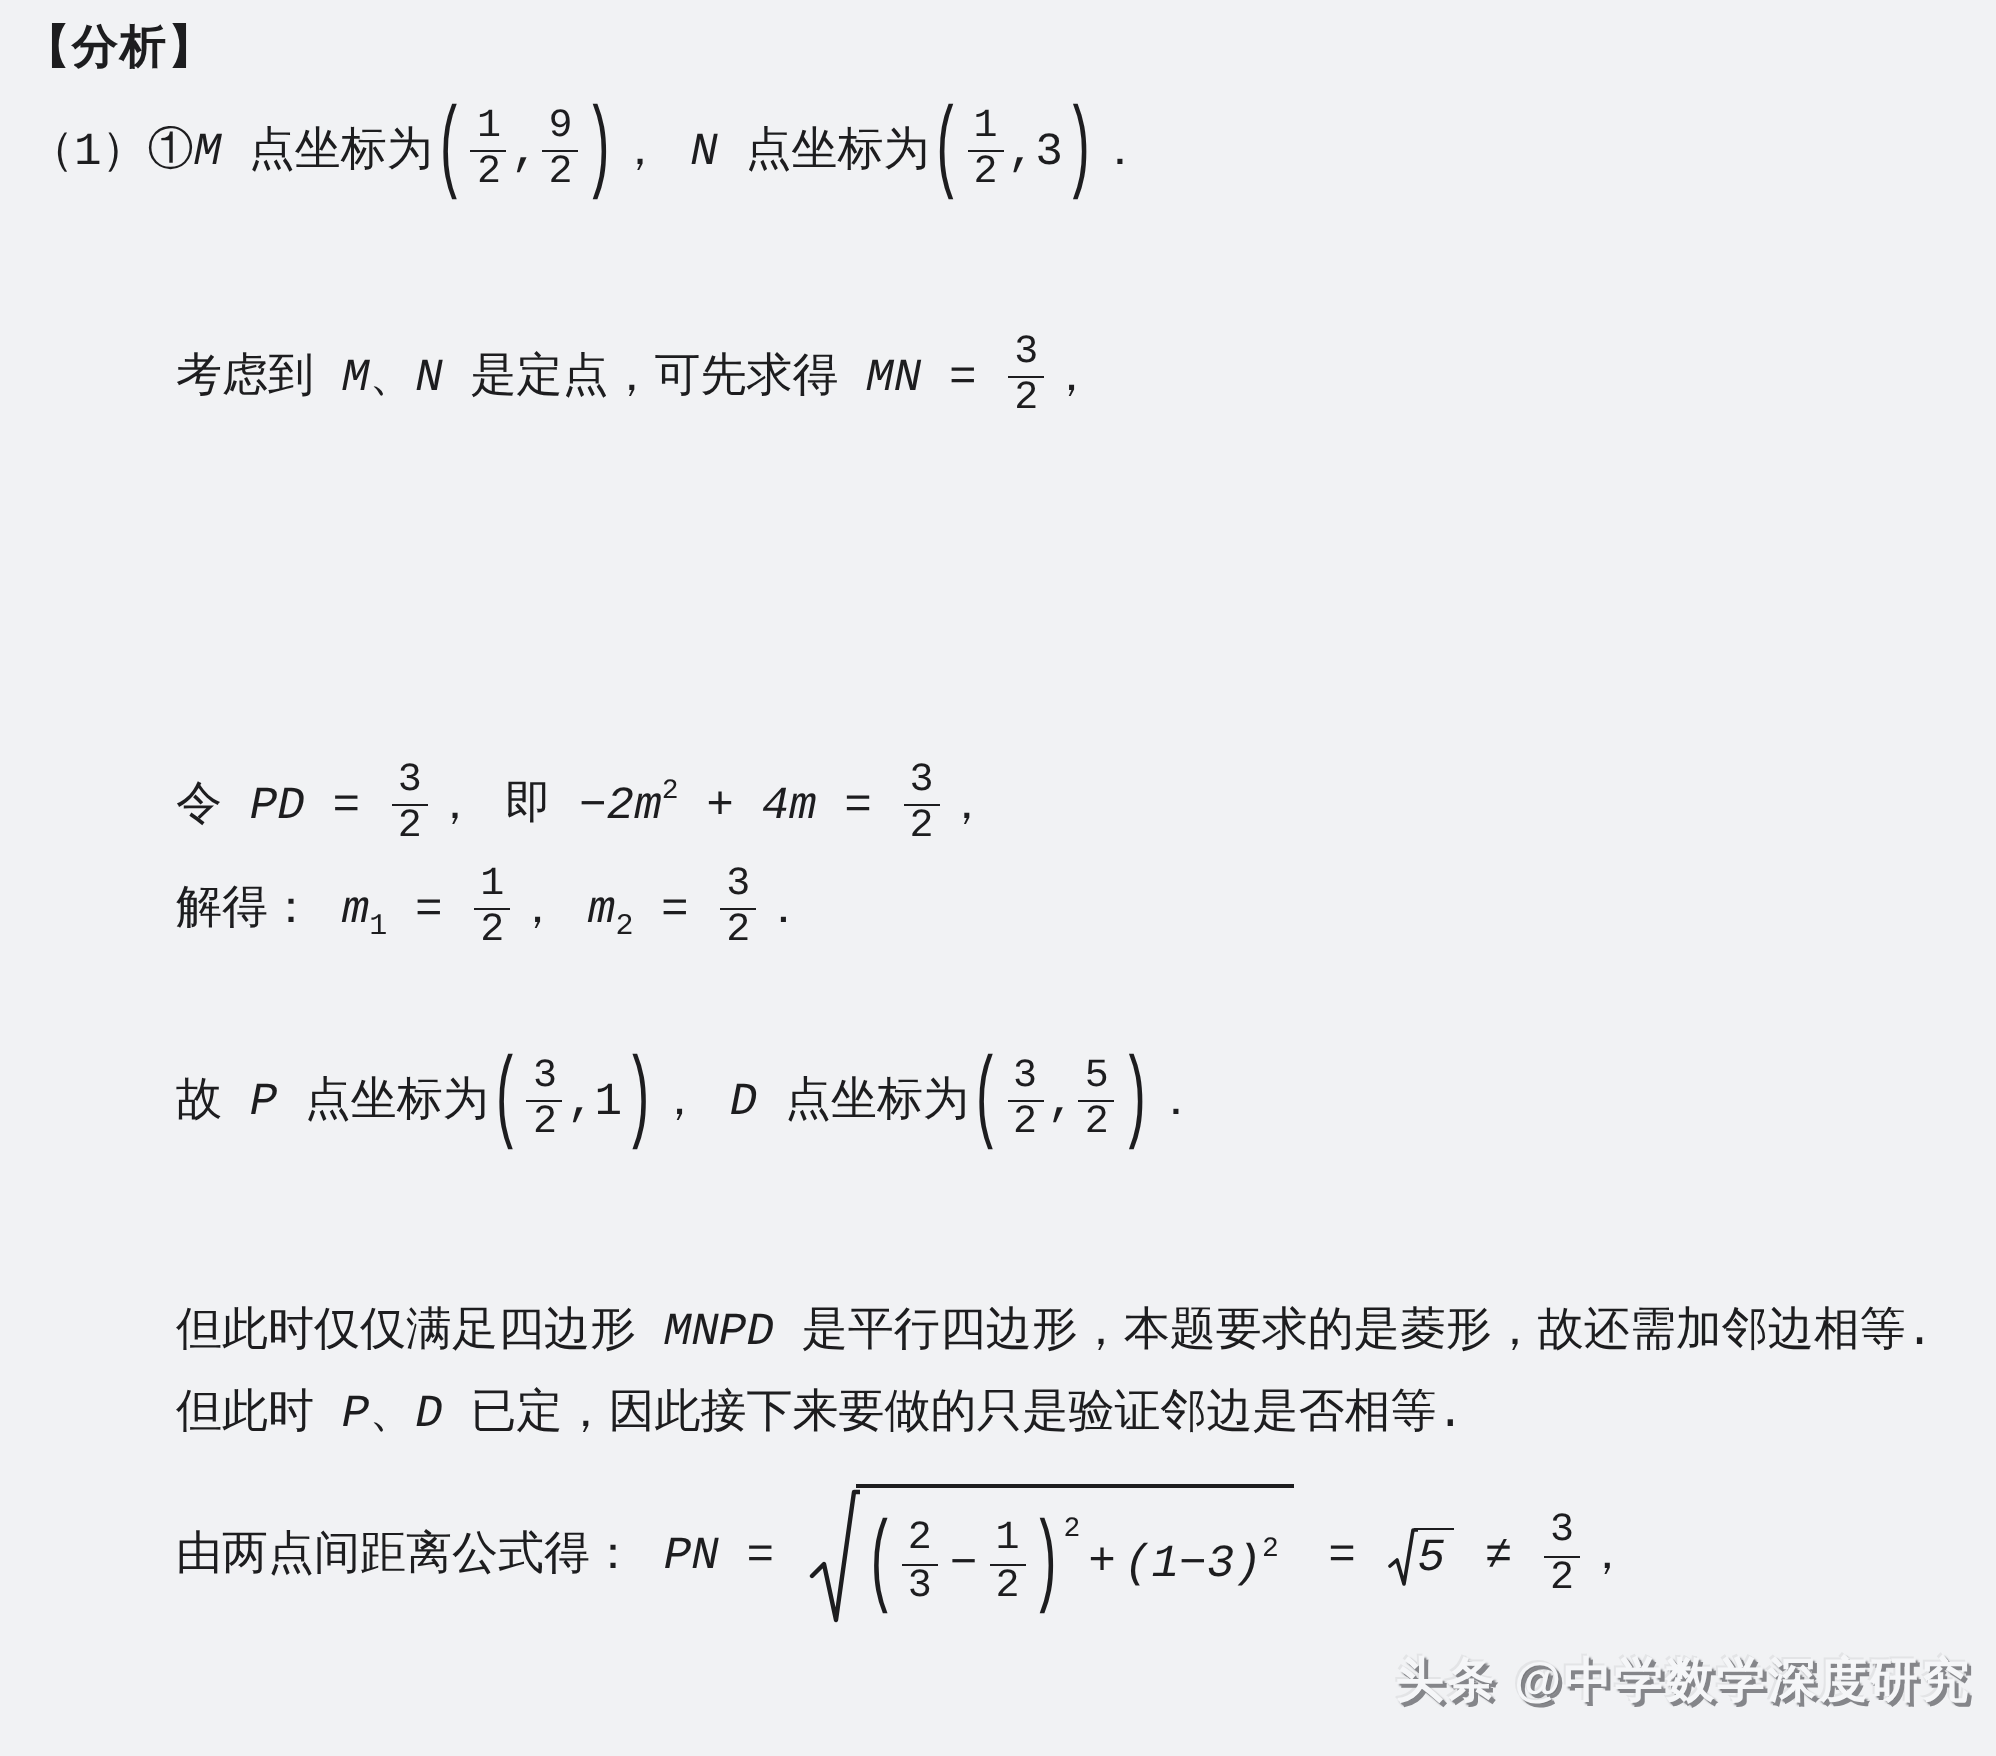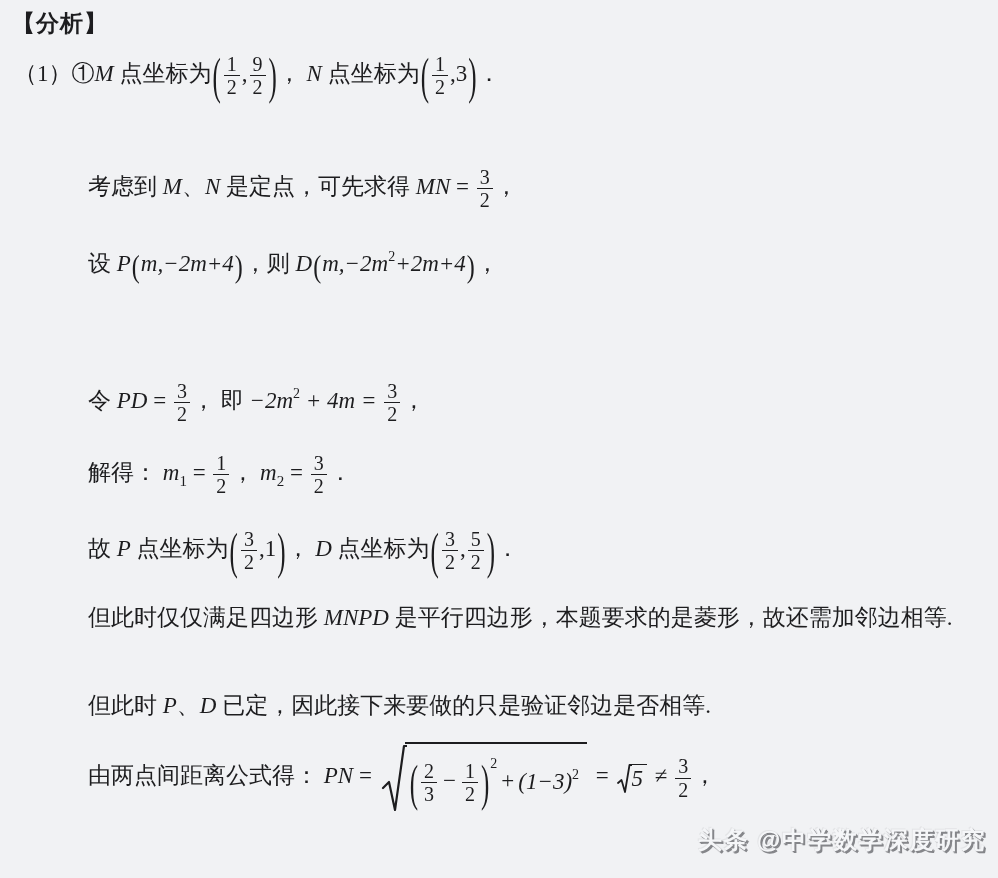--- a/index.html
+++ b/index.html
@@ -3,22 +3,22 @@
 <meta charset="utf-8">
 <style>
   html,body{margin:0;padding:0;}
   body{
     width:998px;height:878px;position:relative;overflow:hidden;
     background:#f1f2f4;color:#1d1d1f;
     font-family:"Liberation Serif","DejaVu Serif",serif;
     font-size:23px;
   }
   .doc{position:absolute;inset:0;}
-  .line{position:absolute;white-space:nowrap;}
-  .line.wrap{white-space:normal;width:888px;line-height:1.78;}
+  .line{position:absolute;white-space:nowrap;font-family:Liberation Mono, monospace;}
+  .line.wrap{white-space:normal;width:888px;line-height:1.78;margin-top:48px;}
   .hd{font-weight:700;letter-spacing:1px;}
   .cn{font-style:normal;text-align:center;}
   .mi{font-style:italic;}
   
   .frac{
     display:inline-flex;flex-direction:column;align-items:center;
     vertical-align:middle;font-size:20px;line-height:1.12;margin:0 2px;
     font-style:normal;
   }
   .frac .num,.frac .den{padding:0 3px;display:block;}
@@ -79,36 +79,33 @@
   </div>
 
 
   <div class="line" style="left:88px;top:166px">
     <span class="cn">考虑到 </span><span class="mi">M</span><span class="cn">、</span><span class="mi">N</span><span class="cn"> 是定点，可先求得 </span><span class="mi">MN</span><span class="cn"> = </span><span class="frac">
         <span class="num">3</span>
         <span class="den">2</span>
       </span><span class="cn">，</span>
   </div>
 
-  <div class="line" style="left:88px;top:248px">
-    <span class="cn">设 </span><span class="mi">P</span><span class="bp-s">(</span><span class="mi">m,−2m+4</span><span class="bp-s">)</span><span class="cn">，则 </span><span class="mi">D</span><span class="bp-s">(</span><span class="mi">m,−2m</span><span class="sup">2</span><span class="mi">+2m+4</span><span class="bp-s">)</span><span class="cn">，</span>
-  </div>
 
 
   <div class="line" style="left:88px;top:380px">
     <span class="cn">令 </span><span class="mi">PD</span><span class="cn"> = </span><span class="frac">
         <span class="num">3</span>
         <span class="den">2</span>
       </span><span class="cn">， 即 </span><span class="mi">−2m</span><span class="sup">2</span><span class="mi"> + 4m = </span><span class="frac">
         <span class="num">3</span>
         <span class="den">2</span>
       </span><span class="cn">，</span>
   </div>
 
-  <div class="line" style="left:88px;top:452px">
+  <div class="line" style="left:88px;top:432px">
     <span class="cn">解得： </span><span class="mi">m</span><span class="sub">1</span><span class="cn"> = </span><span class="frac">
         <span class="num">1</span>
         <span class="den">2</span>
       </span><span class="cn">， </span><span class="mi">m</span><span class="sub">2</span><span class="cn"> = </span><span class="frac">
         <span class="num">3</span>
         <span class="den">2</span>
       </span><span class="cn">．</span>
   </div>
 
   <div class="line" style="left:88px;top:528px">

